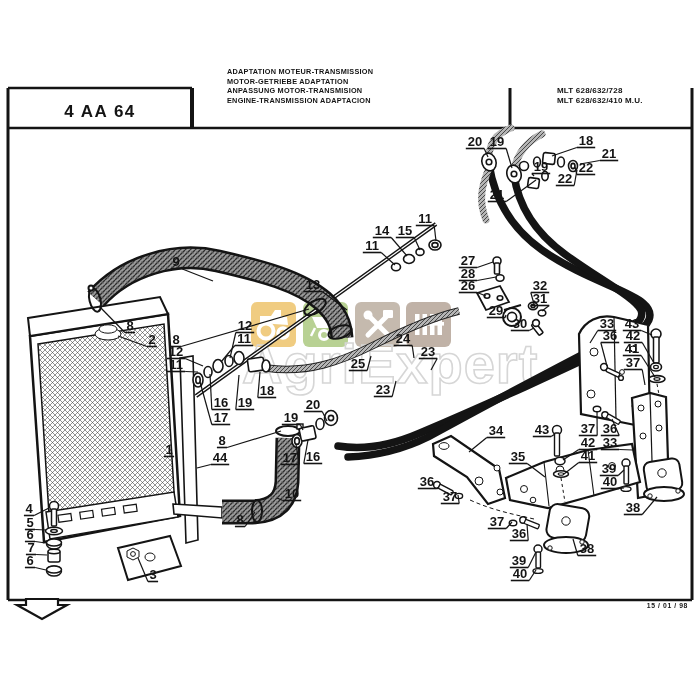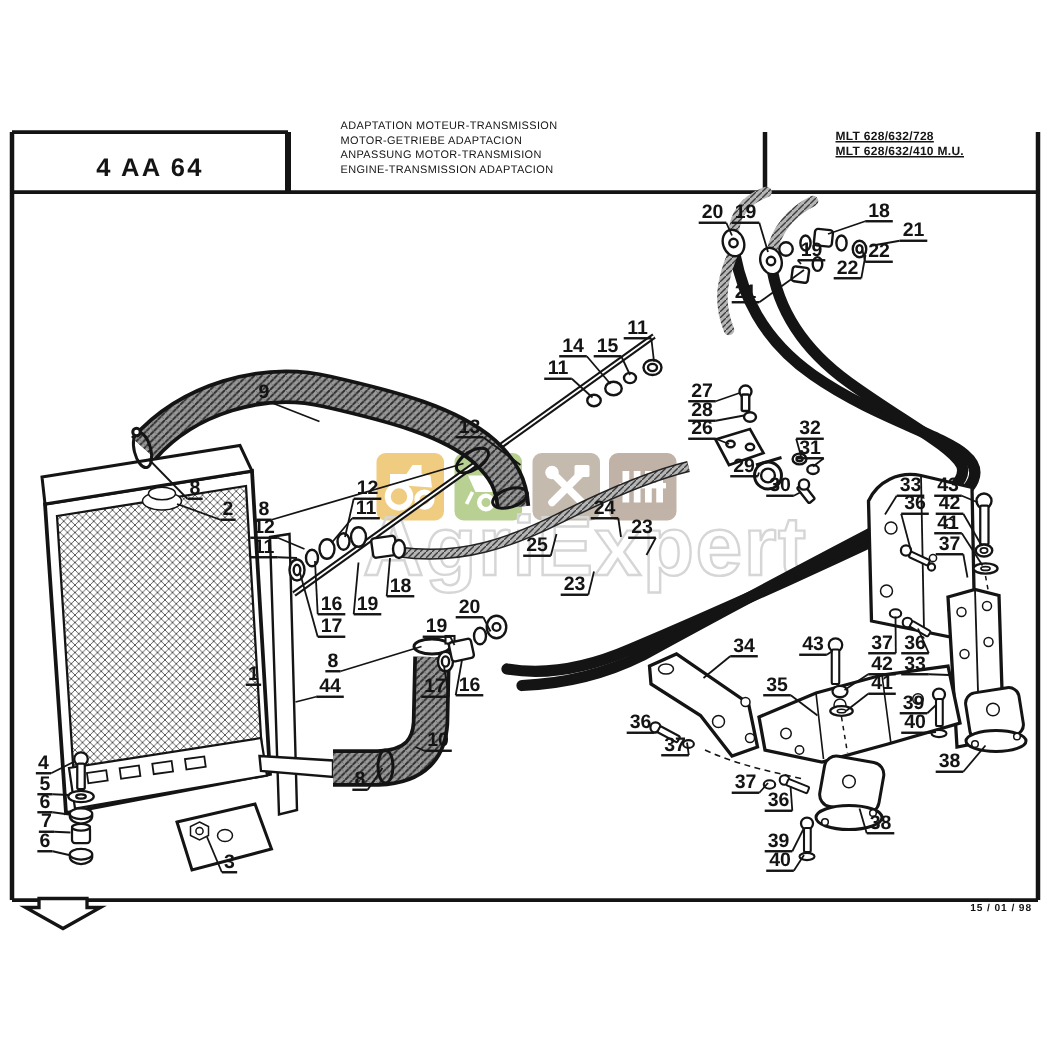--- a/index.html
+++ b/index.html
@@ -8,24 +8,24 @@
   .wm-layer{position:absolute;inset:0;z-index:0;}
   .wm-tile{position:absolute;top:302px;width:45px;height:45px;border-radius:6px;opacity:.82;}
   .wm-tile svg{display:block;}
   .wm-text{position:absolute;left:242px;top:331px;font-size:56px;font-weight:bold;
            letter-spacing:1px;color:rgba(255,255,255,0);
            -webkit-text-stroke:1.6px #d6d6d6;white-space:nowrap;}
   #diagram{position:absolute;left:0;top:0;z-index:1;}
   .hdr-code{position:absolute;left:8px;top:88px;width:184px;height:48px;display:flex;
             align-items:center;justify-content:center;font-weight:bold;font-size:17px;
             letter-spacing:1.5px;z-index:2;}
-  .hdr-titles{position:absolute;left:227px;top:79px;font-size:7.3px;font-weight:normal;
+  .hdr-titles{position:absolute;left:227px;top:67px;font-size:7.3px;font-weight:bold;
               line-height:9.6px;letter-spacing:.25px;z-index:2;white-space:nowrap;}
   .hdr-models{position:absolute;left:557px;top:86px;font-size:8px;font-weight:bold;
-              line-height:10px;letter-spacing:.2px;z-index:2;white-space:nowrap;text-decoration:underline;}
+              line-height:10px;letter-spacing:.2px;z-index:2;white-space:nowrap;}
   .ftr-date{position:absolute;left:600px;top:602px;width:88px;text-align:right;
             font-size:6.8px;font-weight:bold;letter-spacing:.6px;z-index:2;}
   #callouts text{font-family:"Liberation Sans",sans-serif;font-size:13px;font-weight:bold;fill:#141414;}
 </style>
 </head>
 <body>
 
 <div id="page">
 
   <div class="wm-layer">
@@ -535,21 +535,21 @@
         <text x="519" y="564.5" text-anchor="middle">39</text>
         <line x1="529.2" y1="580.5" x2="536" y2="570" stroke="#141414" stroke-width="1.2"></line>
         <line x1="510.8" y1="580.5" x2="529.2" y2="580.5" stroke="#141414" stroke-width="1.6"></line>
         <text x="520" y="577.5" text-anchor="middle">40</text>
       </g>
   </svg>
 
   <div class="hdr-code">4 AA 64</div>
   <div class="hdr-titles">
     <span style="display:block">ADAPTATION MOTEUR-TRANSMISSION</span>
-    <span style="display:block">MOTOR-GETRIEBE ADAPTACION</span>
+    <span style="display:block">MOTOR-GETRIEBE ADAPTATION</span>
     <span style="display:block">ANPASSUNG MOTOR-TRANSMISION</span>
     <span style="display:block">ENGINE-TRANSMISSION ADAPTACION</span>
   </div>
   <div class="hdr-models">
     <span style="display:block">MLT 628/632/728</span>
     <span style="display:block">MLT 628/632/410 M.U.</span>
   </div>
   <div class="ftr-date">15 / 01 / 98</div>
 </div>
 

